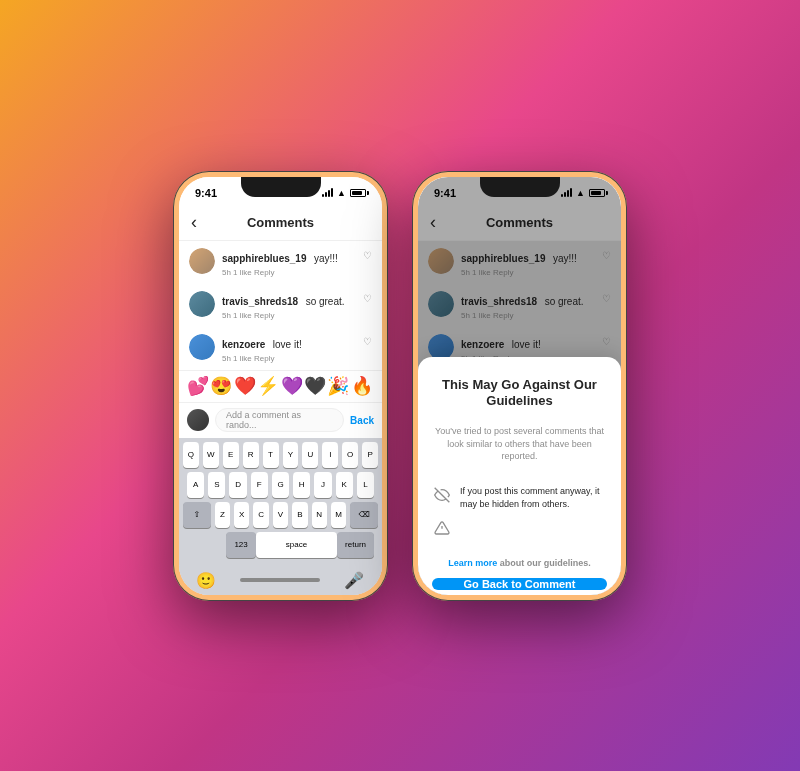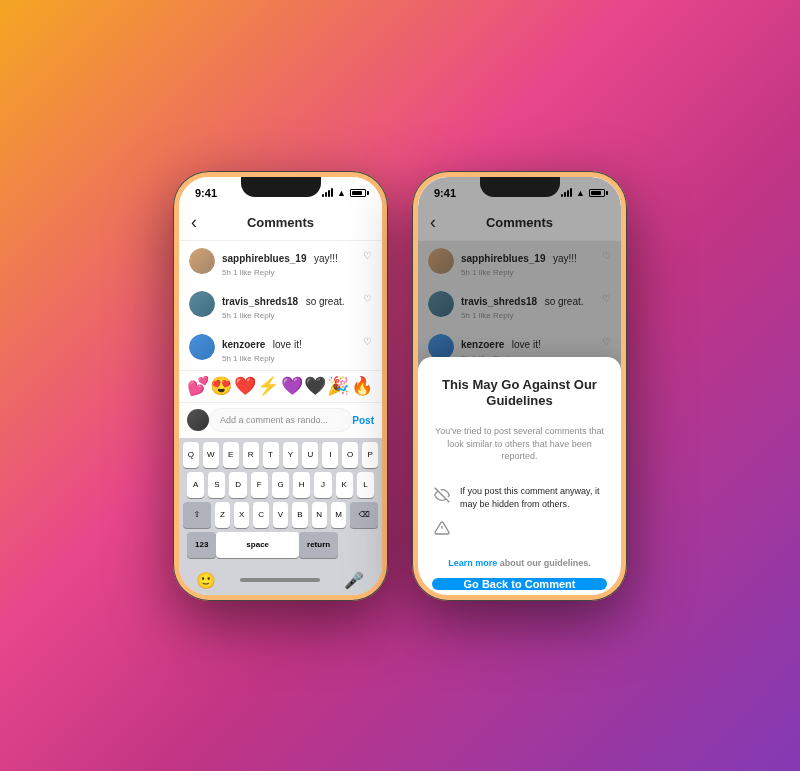--- a/index.html
+++ b/index.html
@@ -116,21 +116,21 @@
       flex-shrink: 0;
     }
     .emoji-item { font-size: 18px; }
     .comment-input-bar {
       height: 36px;
       background: #fff;
       border-top: 1px solid #efefef;
       display: flex;
       align-items: center;
       padding: 0 8px;
-      gap: 0;
+      gap: 6px;
       flex-shrink: 0;
     }
     .input-field {
       flex: 1;
       height: 24px;
       background: #fafafa;
       border: 1px solid #efefef;
       border-radius: 12px;
       padding: 0 10px;
       font-size: 9px;
@@ -159,24 +159,23 @@
       align-items: center;
       justify-content: center;
       height: 26px;
       flex: 1;
       box-shadow: 0 1px 0 #888;
     }
     .keyboard-key.gray { background: #b0b3bc; color: #000; }
     .keyboard-key.wide { flex: 1.8; }
     .keyboard-bottom {
       display: flex;
-      justify-content: flex-start;
+      justify-content: flex-end;
       align-items: center;
       padding: 4px 8px 8px;
-      font-weight: bold;
     }
     .kb-bottom-key {
       background: #b0b3bc;
       border-radius: 4px;
       font-size: 8px;
       color: #000;
       padding: 5px 8px;
       box-shadow: 0 1px 0 #888;
       height: 26px;
       display: flex;
@@ -415,21 +414,21 @@
         <span class="emoji-item">🖤</span>
         <span class="emoji-item">🎉</span>
         <span class="emoji-item">🔥</span>
       </div>
 
       <div class="comment-input-bar">
         <div class="avatar av5" style="width:22px;height:22px;border-radius:50%;"></div>
         <div class="input-field">
           <span>Add a comment as rando...</span>
         </div>
-        <span class="post-btn">Post</span>
+        <span class="post-btn">Back</span>
       </div>
 
       <div class="keyboard">
         <div class="keyboard-row">
           <div class="keyboard-key">Q</div>
           <div class="keyboard-key">W</div>
           <div class="keyboard-key">E</div>
           <div class="keyboard-key">R</div>
           <div class="keyboard-key">T</div>
           <div class="keyboard-key">Y</div>

